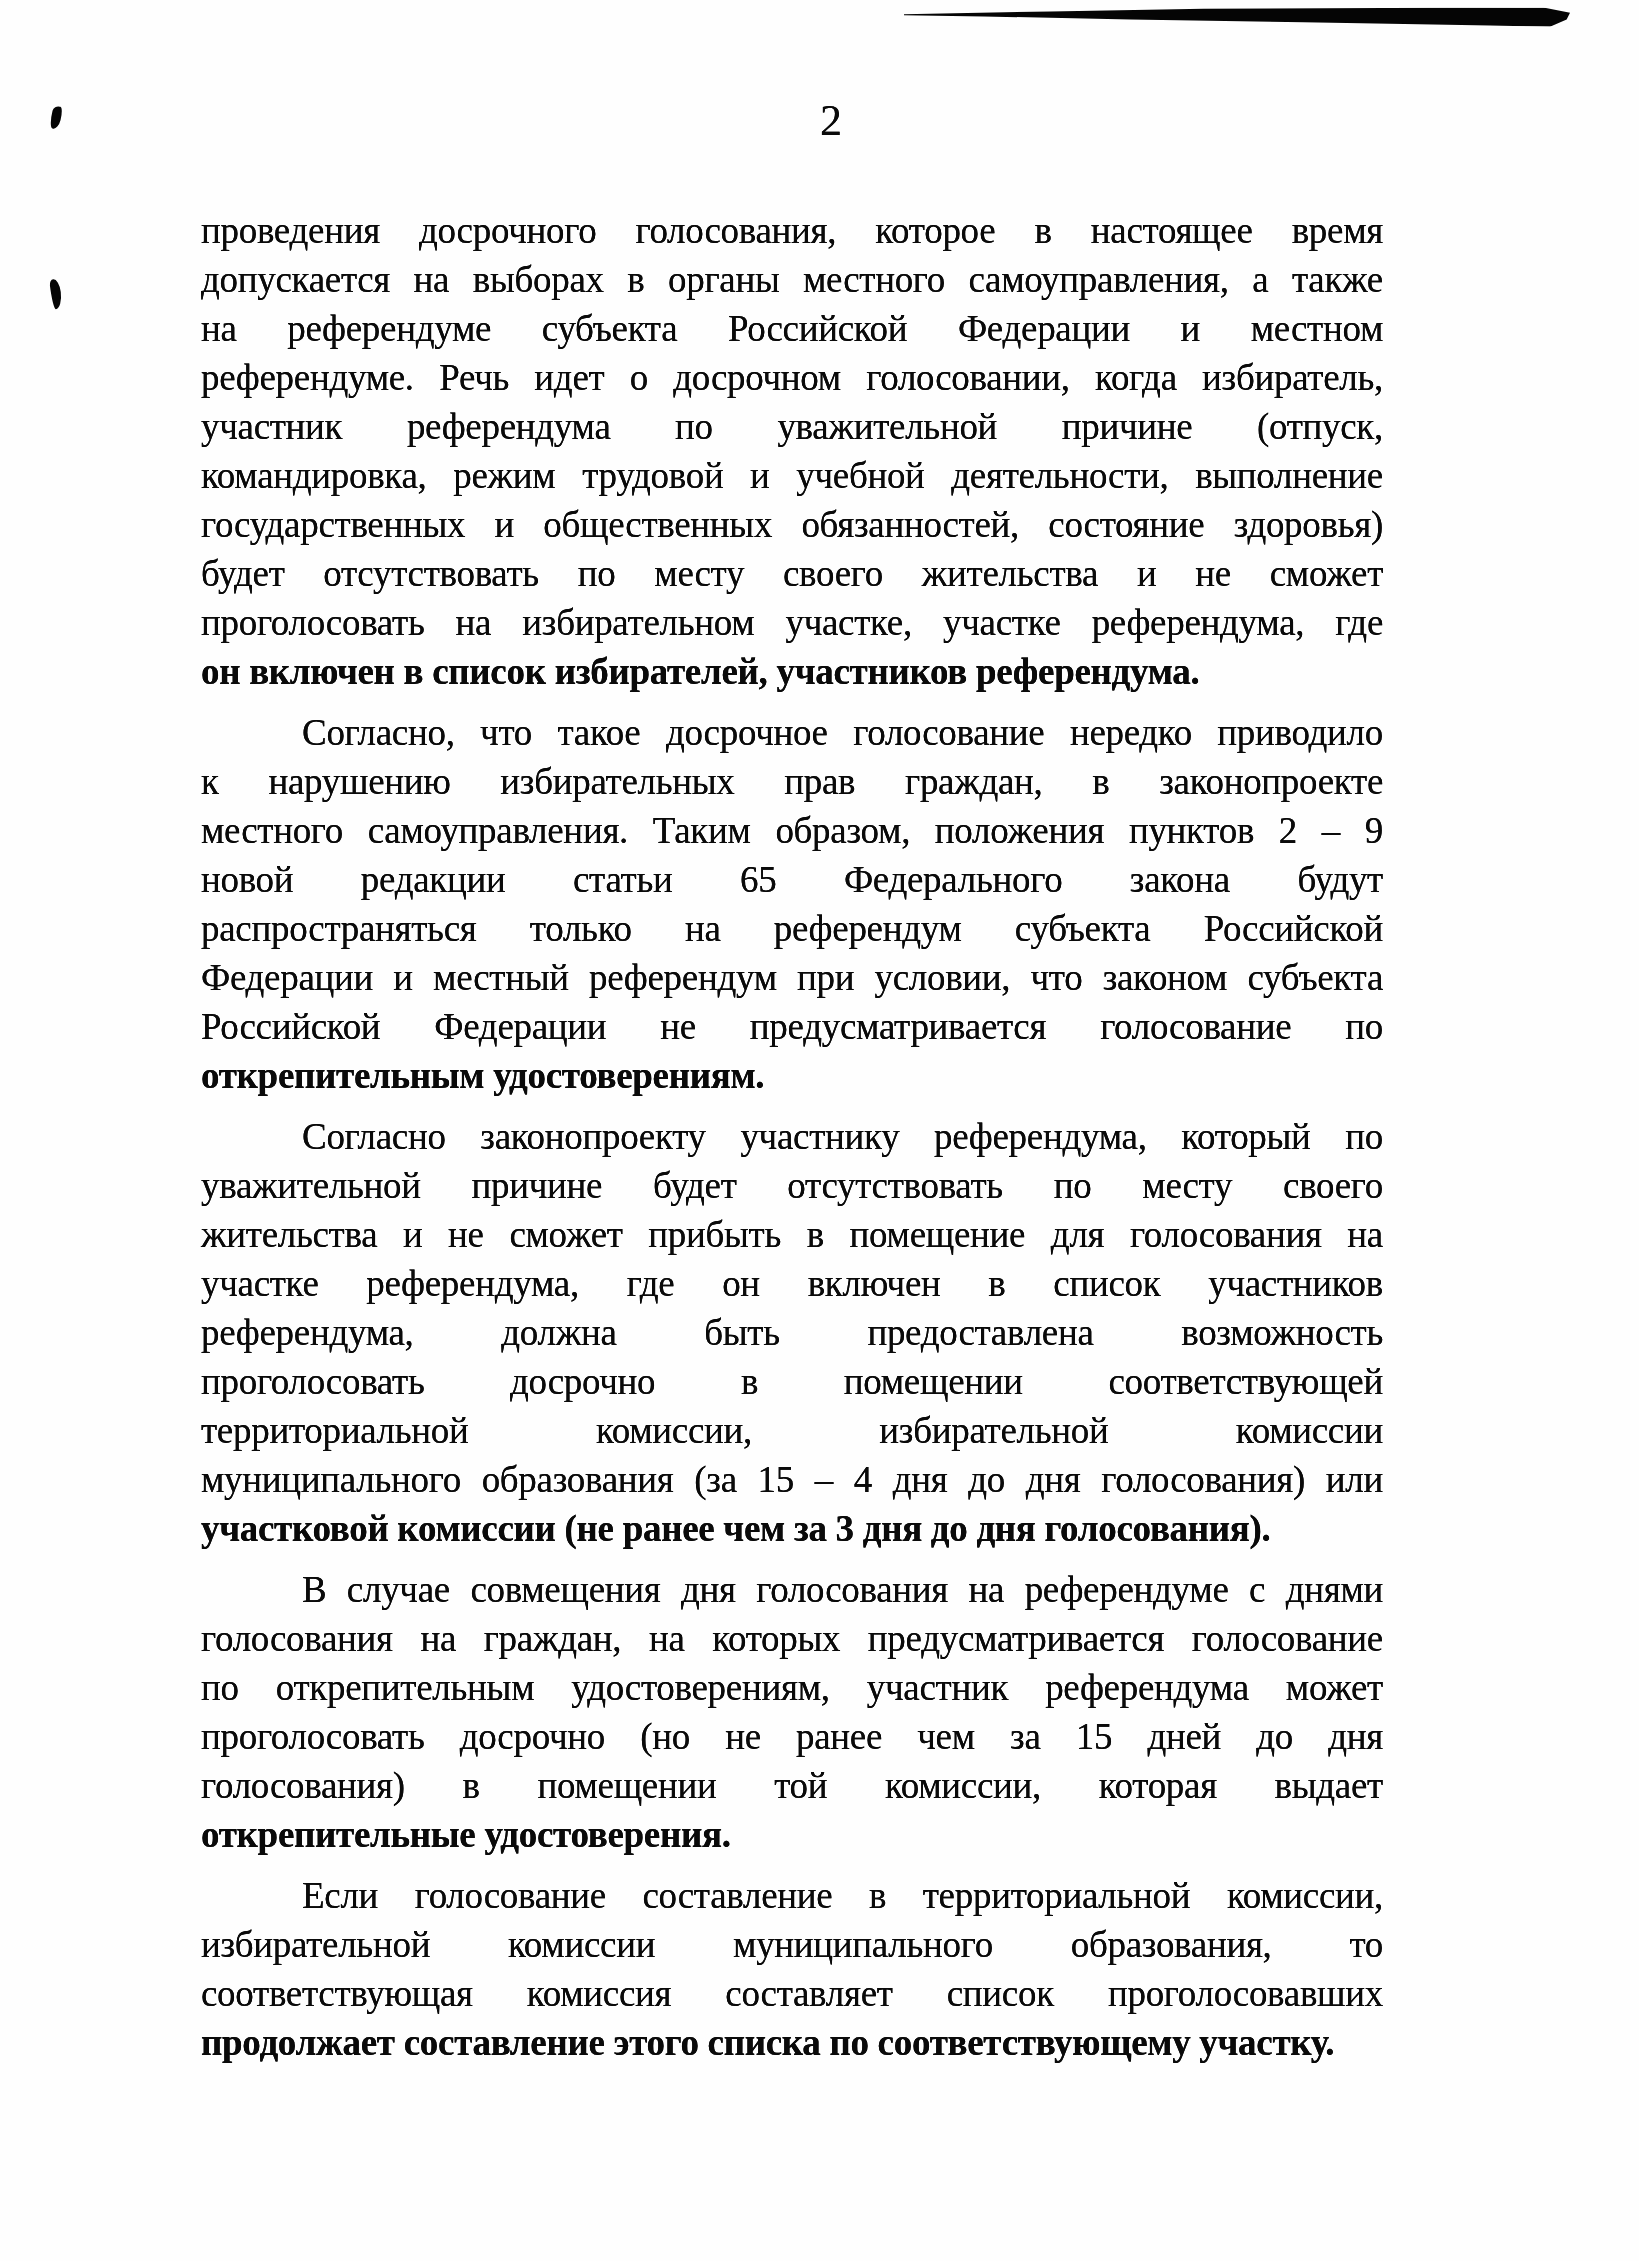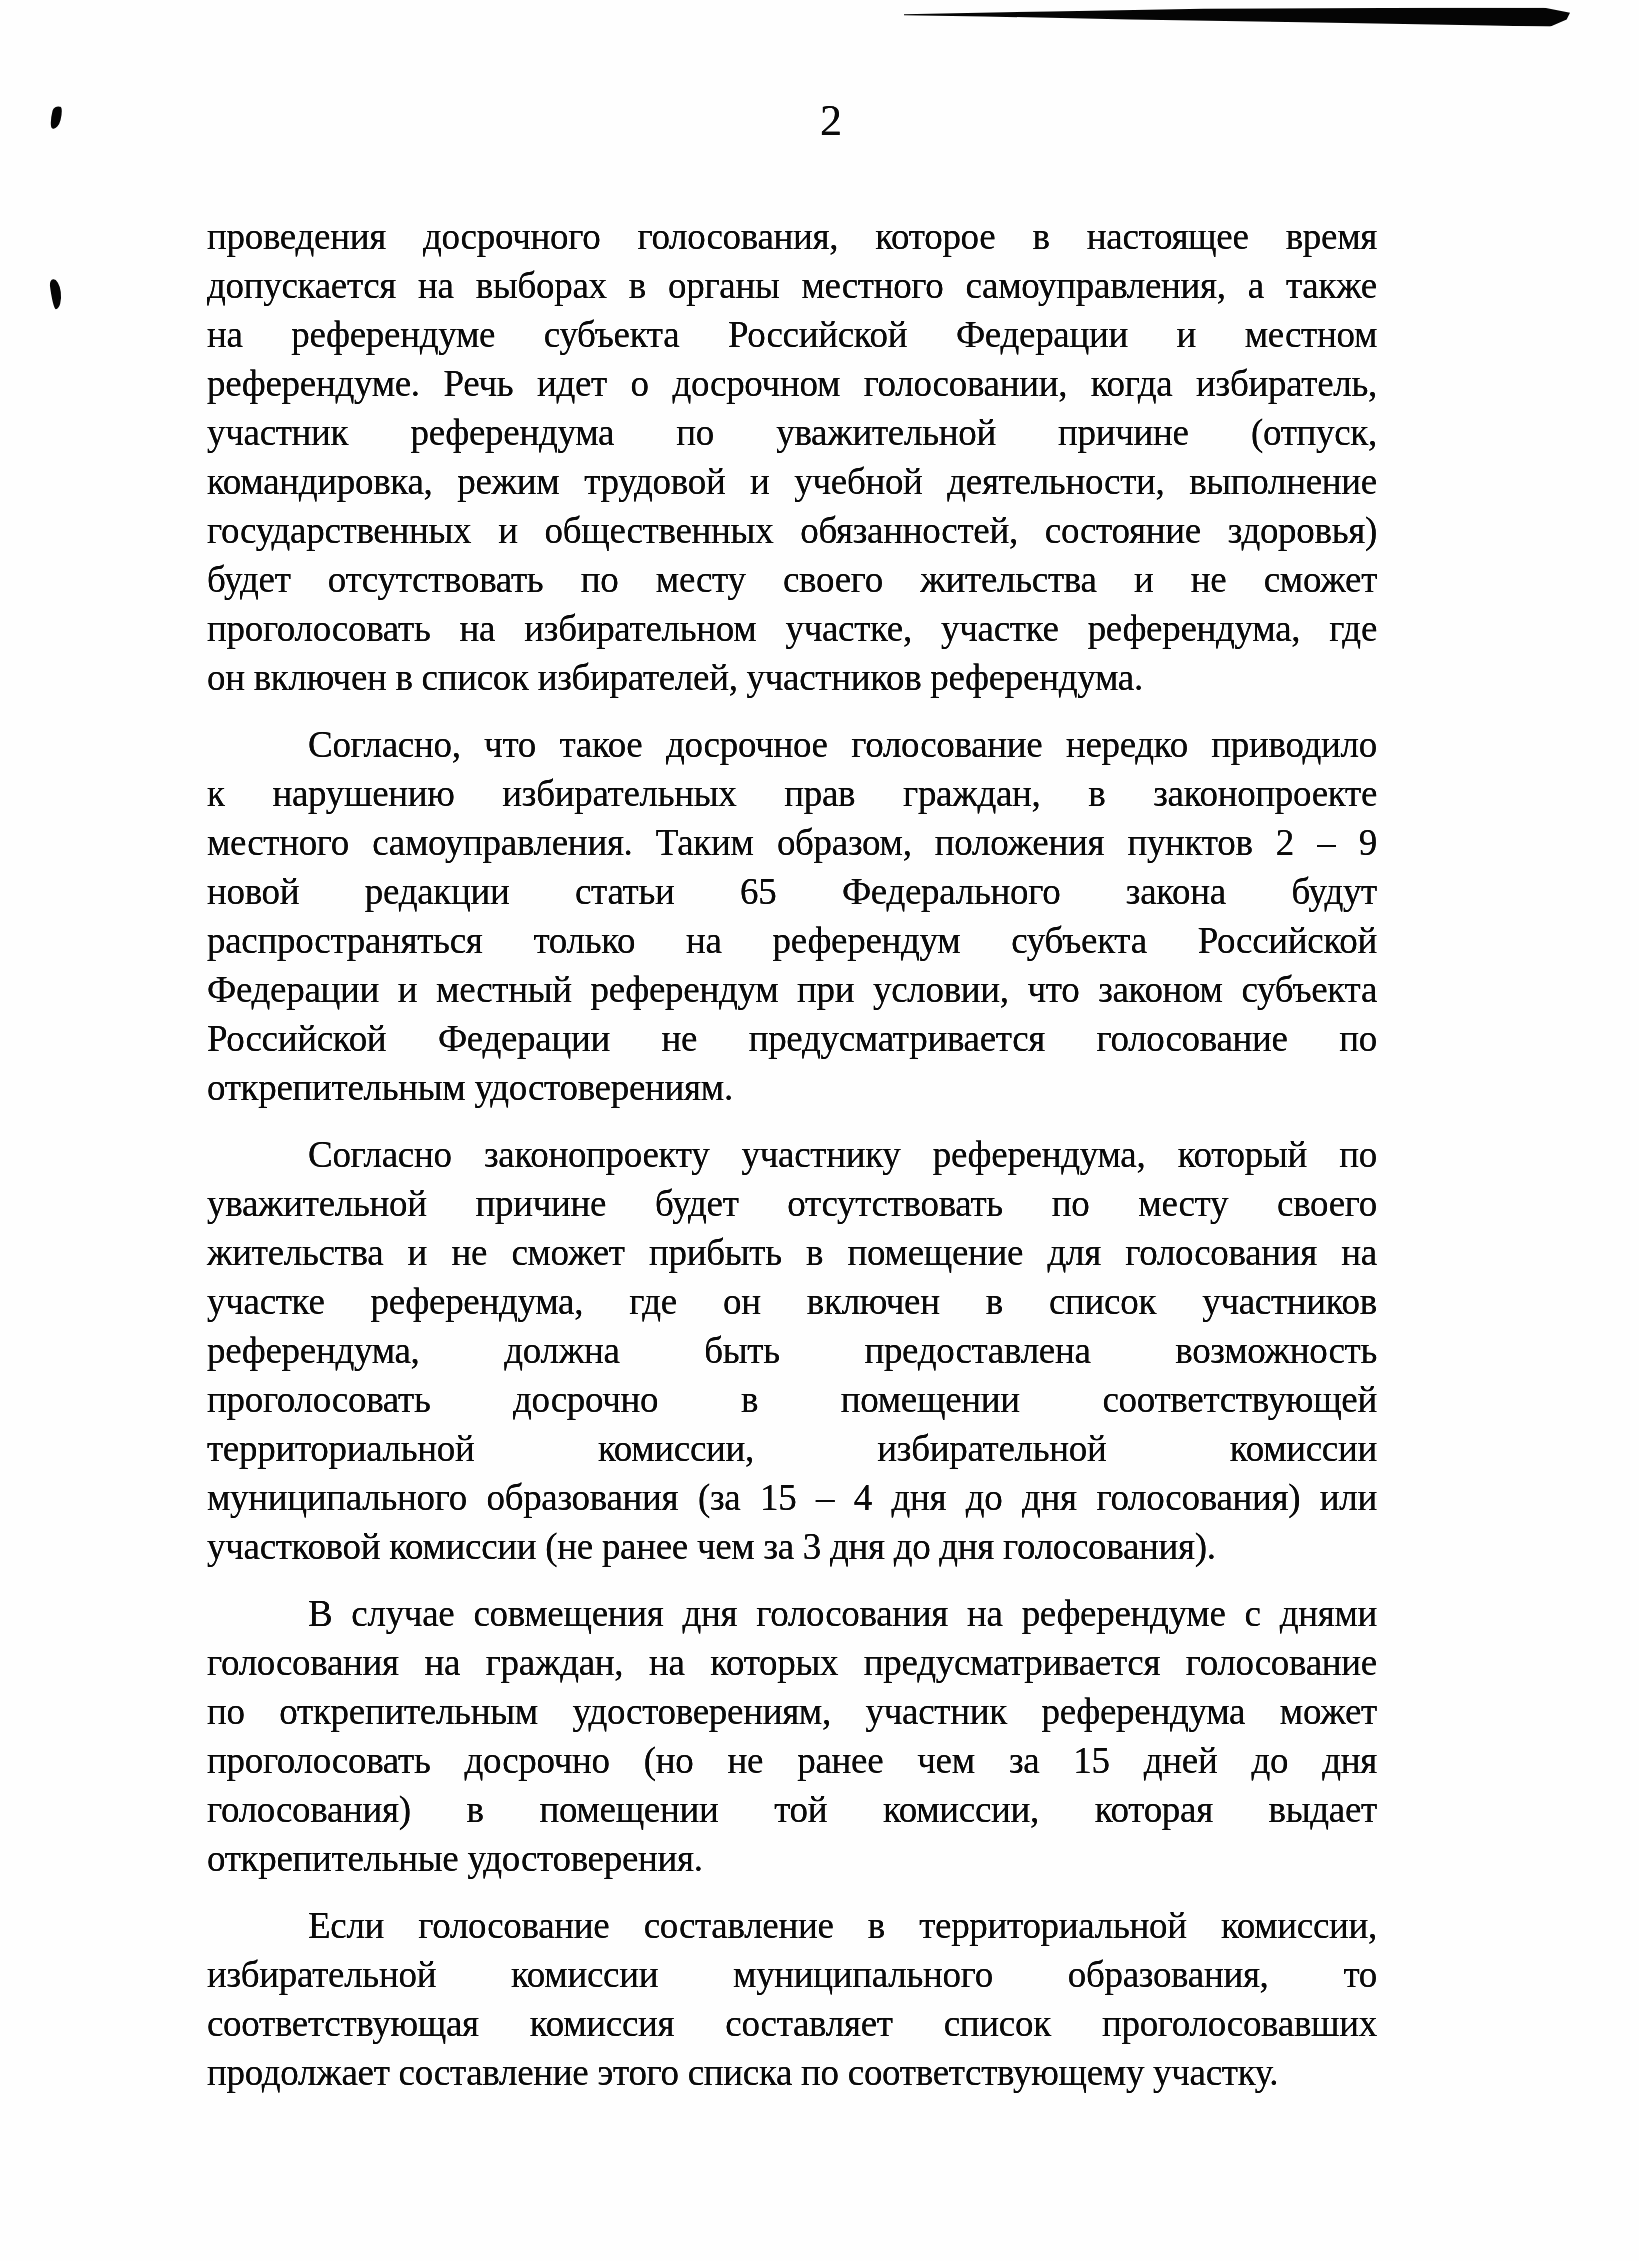--- a/index.html
+++ b/index.html
@@ -25,35 +25,36 @@
     line-height: 44px;
     text-shadow: 0 0 0.5px #000;
   }
   
   .text-block {
     position: absolute;
     left: 189px;
     top: 194px;
     width: 1206px;
   }
-  .paragraph { margin: 18px; padding: 0; }
+  .paragraph { margin: 12px; padding: 0; }
   .line {
     height: 49px;
     line-height: 49px;
     font-size: 37px;
     letter-spacing: -0.3px;
     text-align: justify;
     text-align-last: justify;
     text-shadow: 0 0 0.4px #000;
     white-space: normal;
     overflow: visible;
   }
   .line.last {
     text-align: center;
     text-align-last: left;
+    font-weight: bold;
   }
   .line.first-indent {
     text-indent: 101px;
   }
   
   .scan-streak {
     position: absolute;
     left: 904px;
     top: 6.3px;
     width: 666px;

